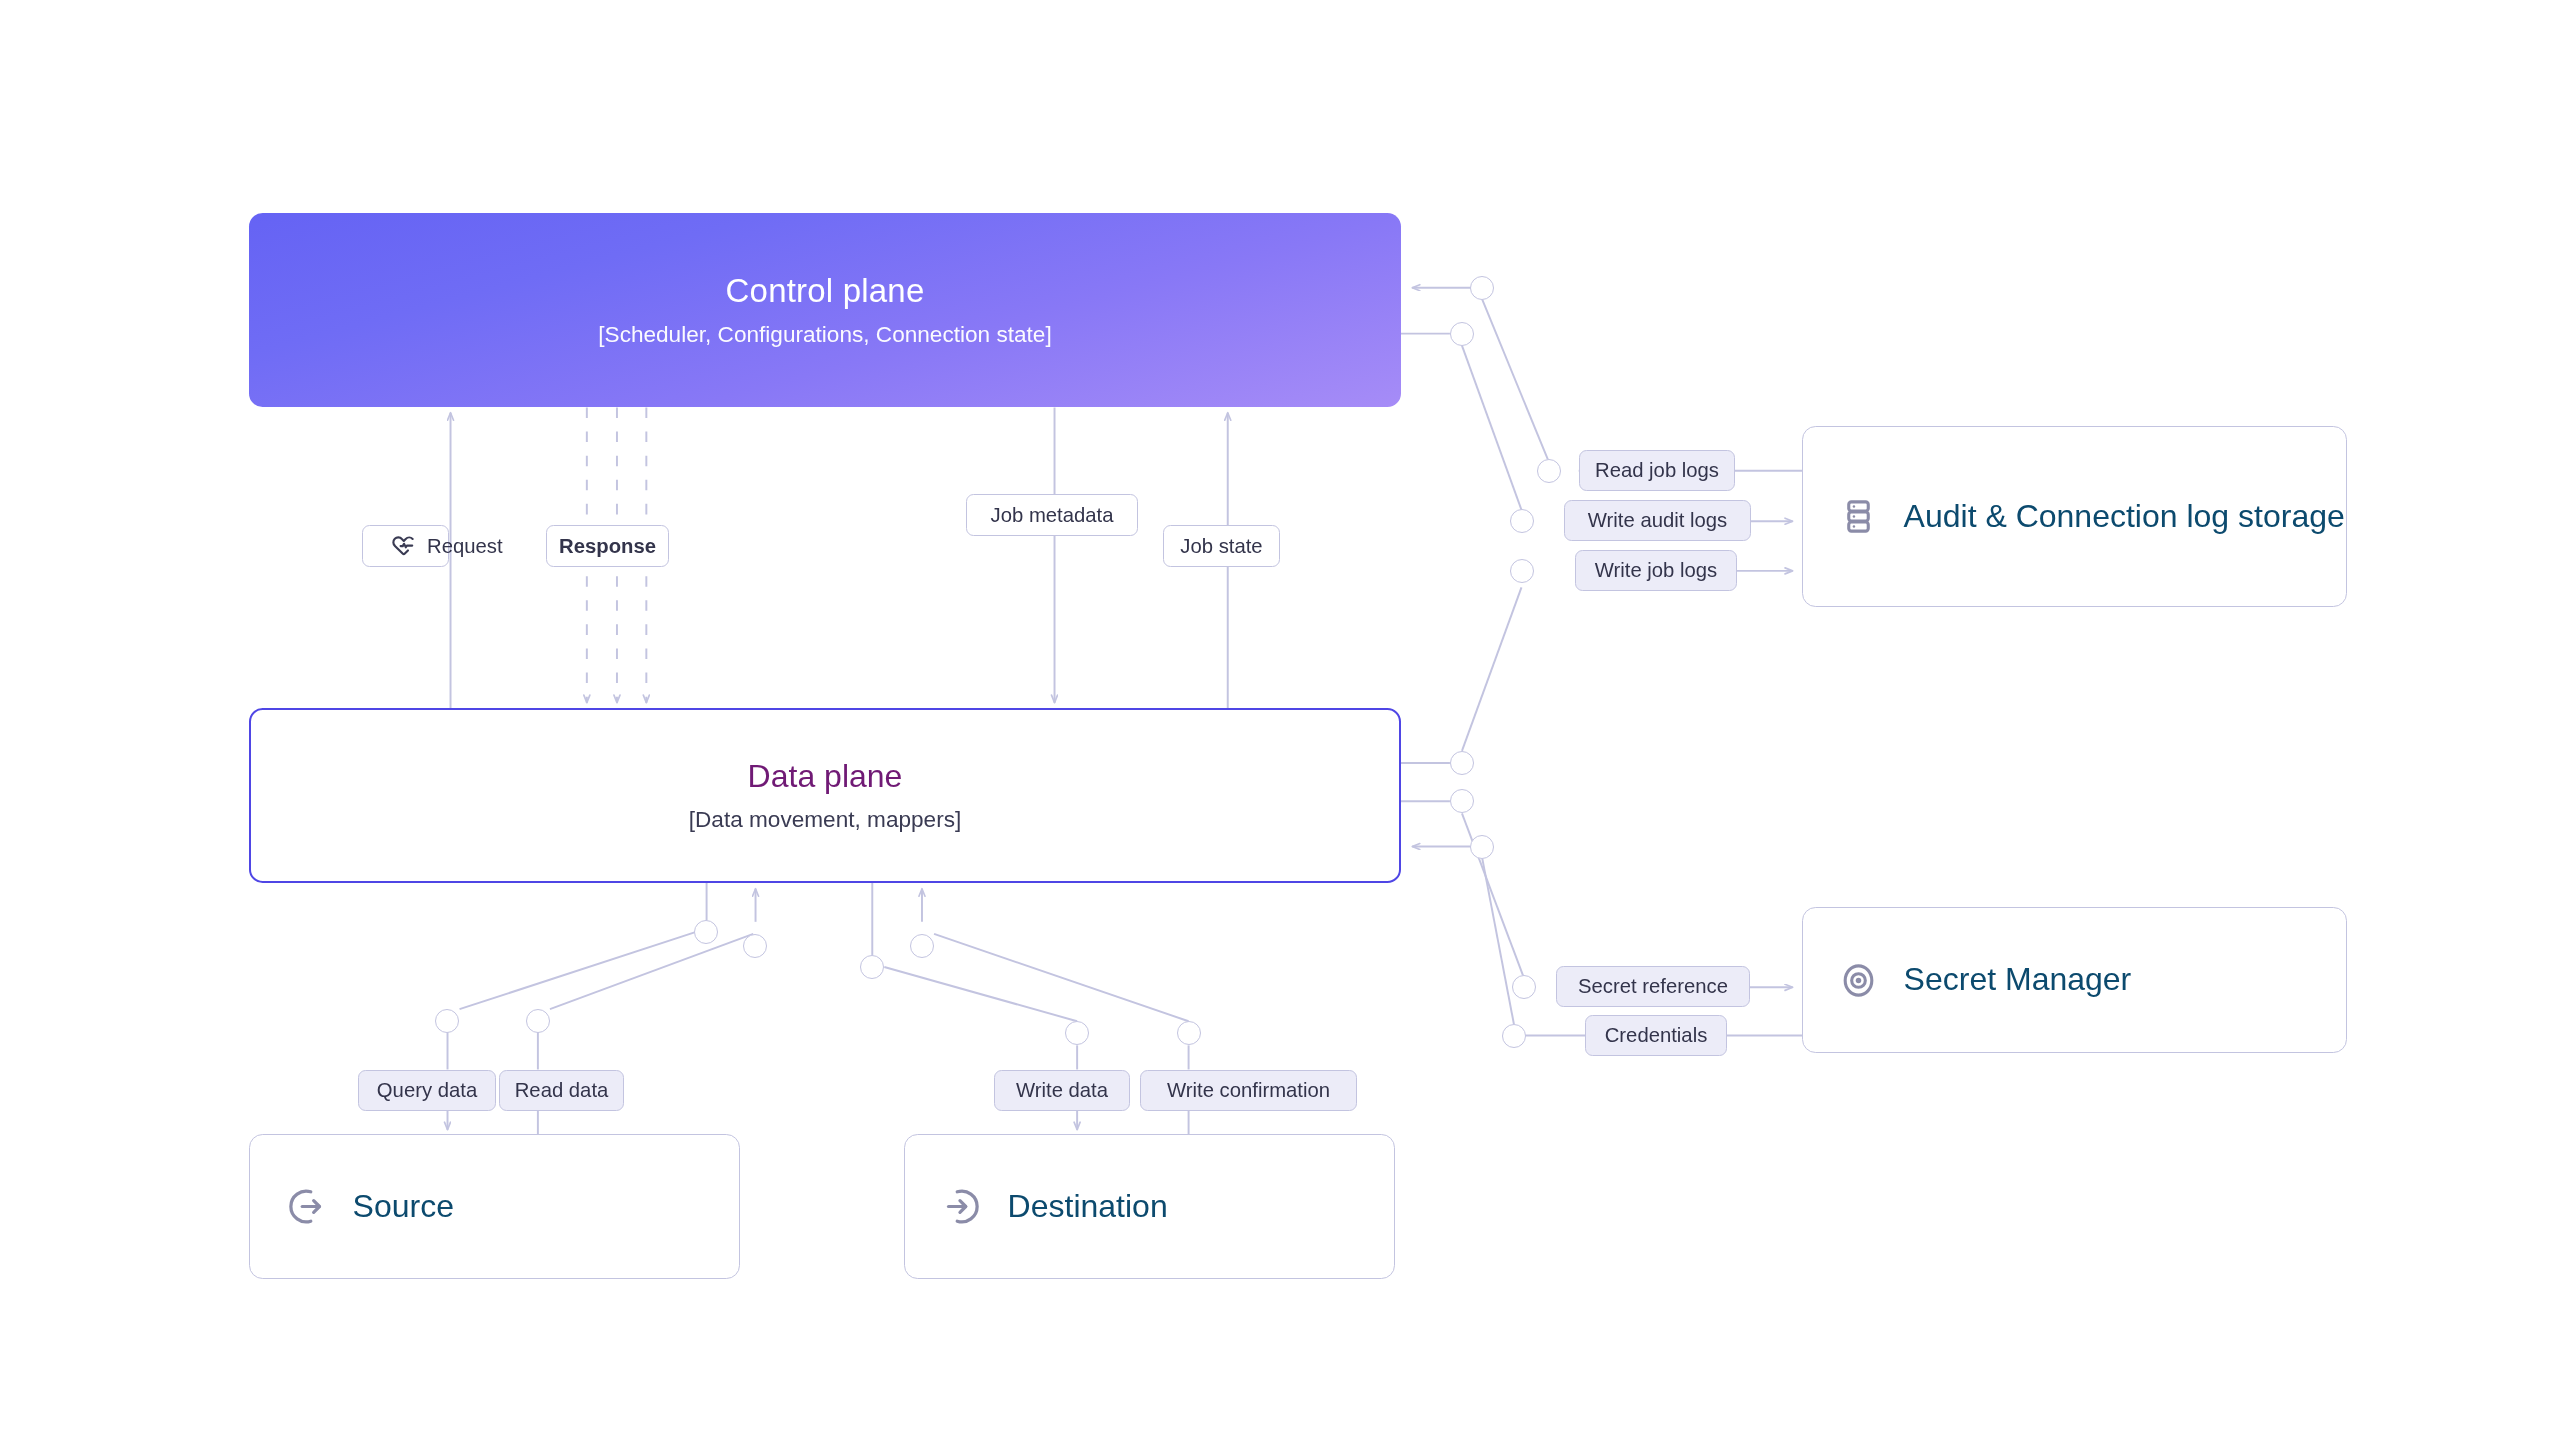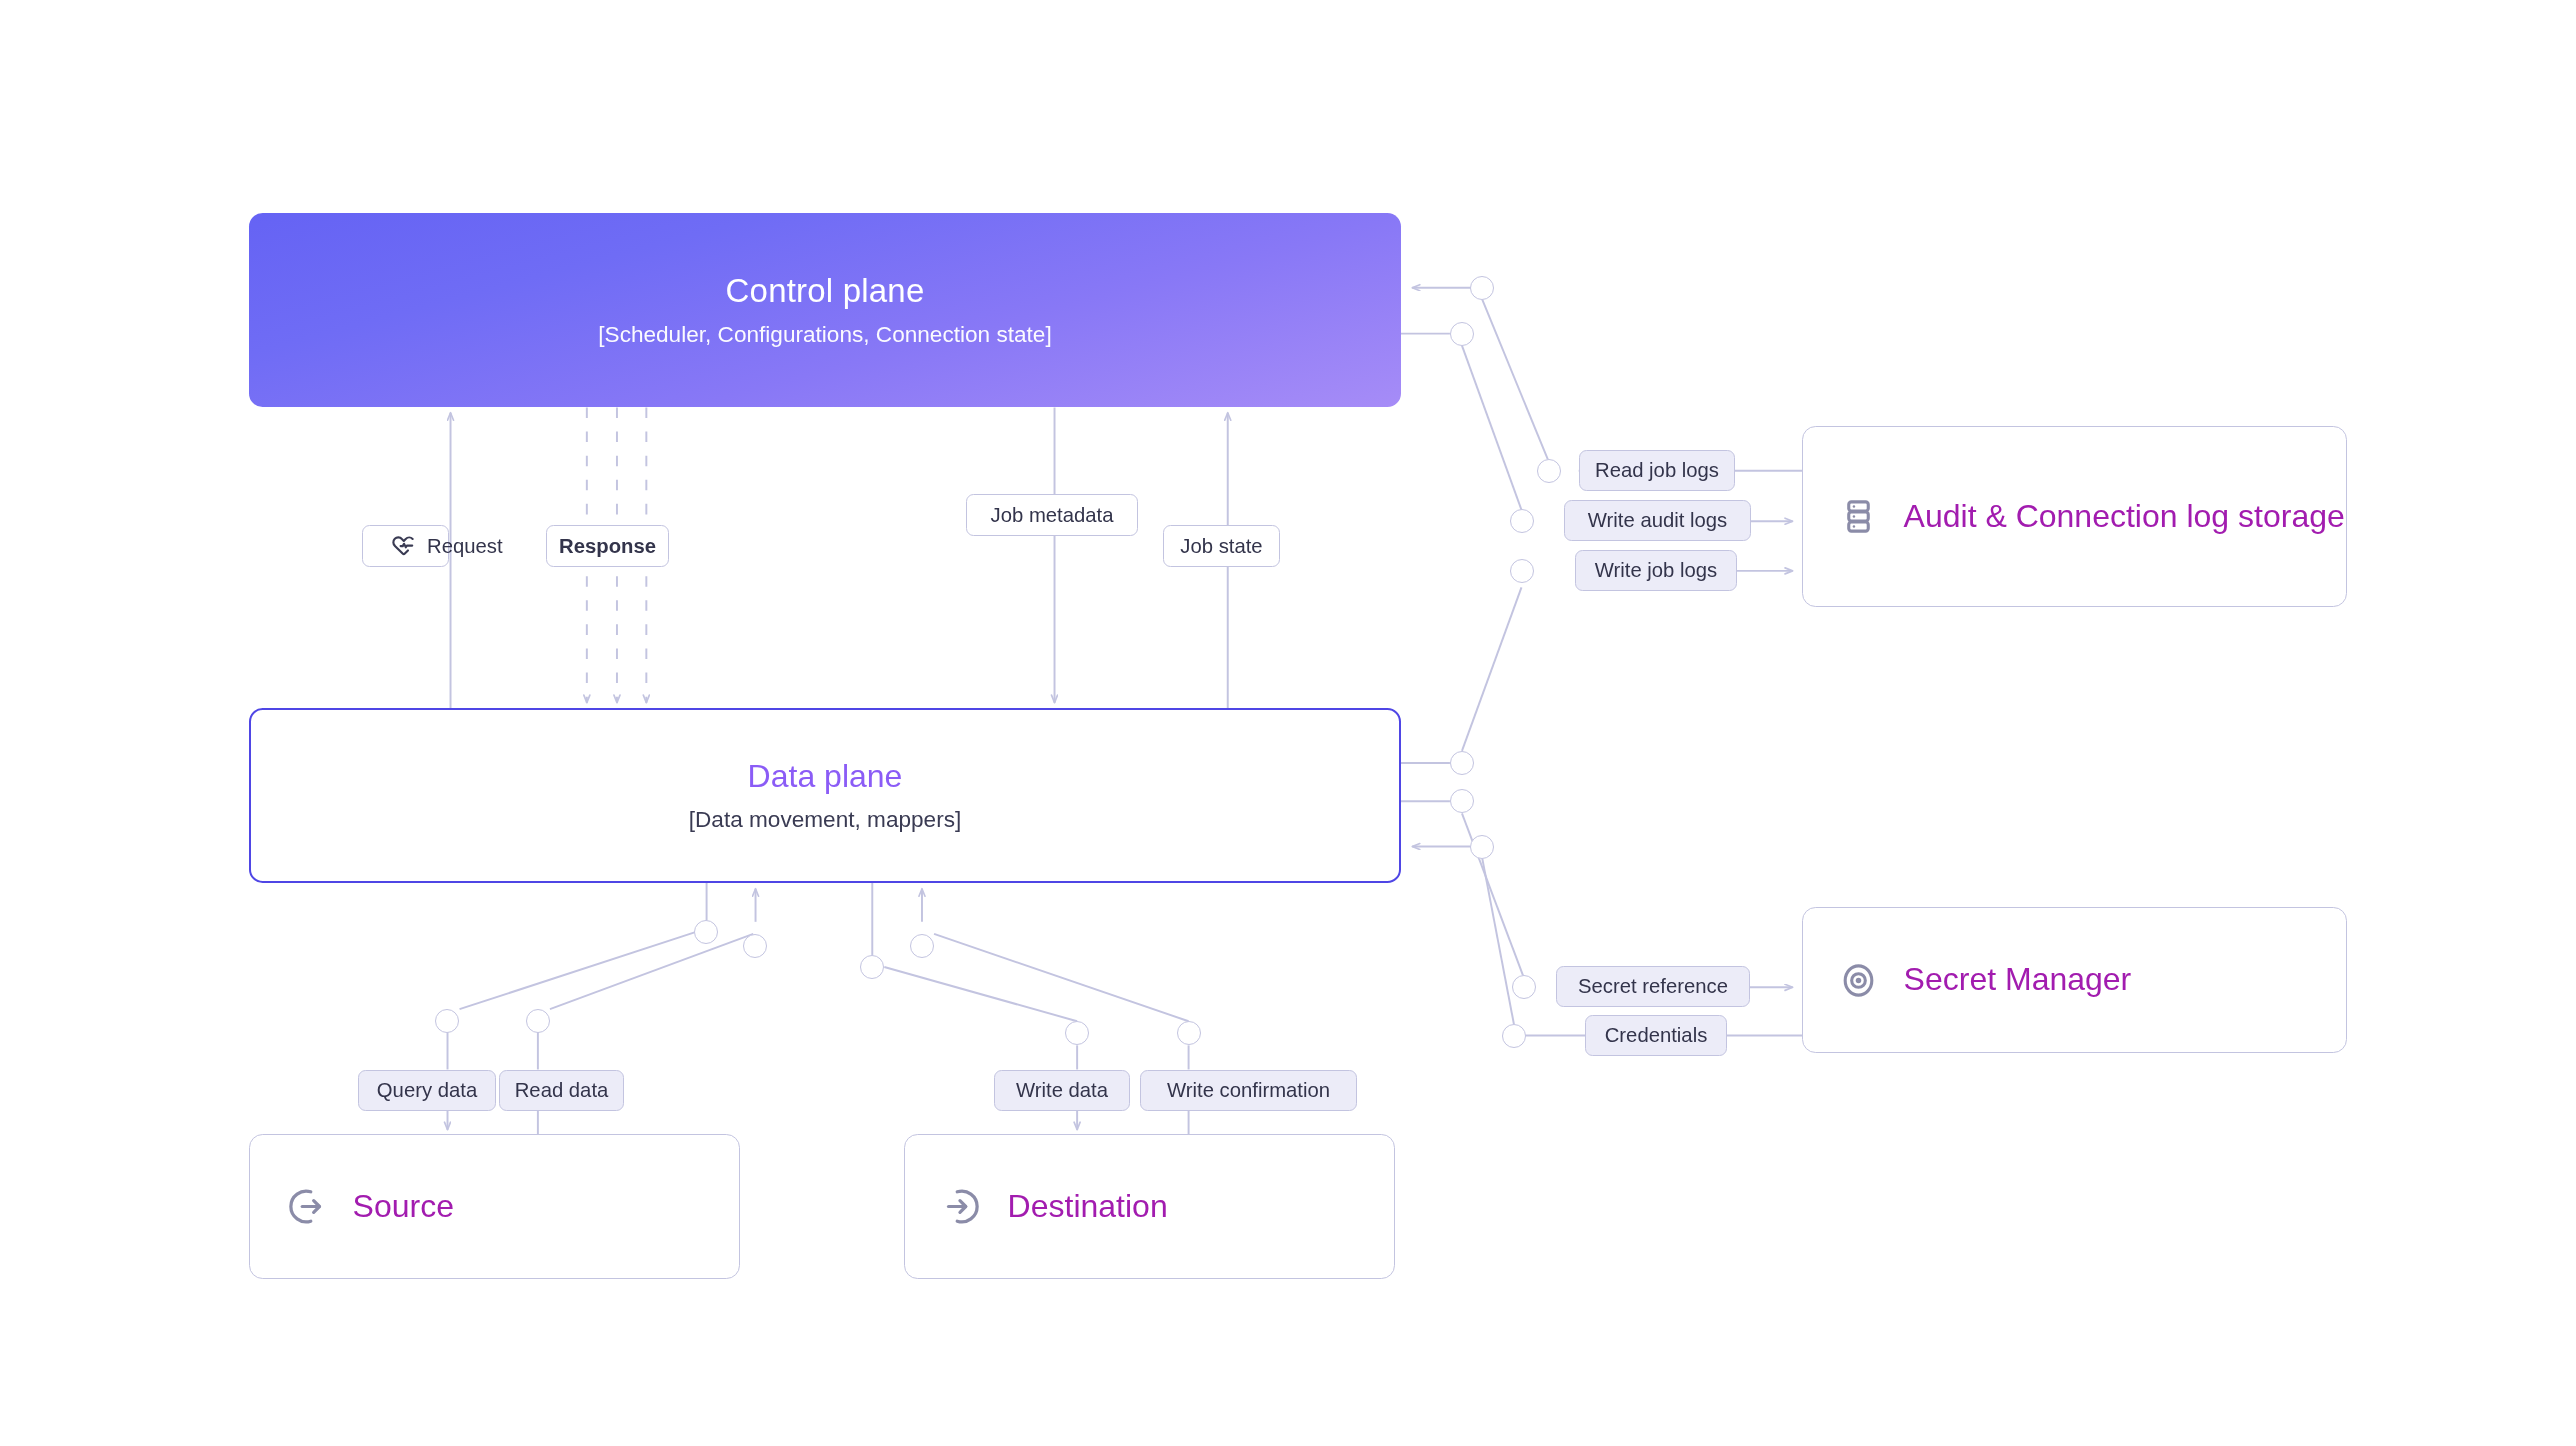--- a/index.html
+++ b/index.html
@@ -28,34 +28,34 @@
   }
   #control-plane .plane-title{font-size:33px;letter-spacing:0.2px;margin-bottom:12px;}
   #control-plane .plane-sub{font-size:22.6px;opacity:.97;}
 
   #data-plane{
     left:249px;top:708px;width:1152px;height:175px;
     background:#ffffff;
     border:2.3px solid #4f46e5;
     color:#3a3b53;
   }
-  #data-plane .plane-title{font-size:32px;margin-bottom:12px;color:#8b5cf6;}
+  #data-plane .plane-title{font-size:32px;margin-bottom:12px;color:#701a75;}
   #data-plane .plane-sub{font-size:22.6px;color:#3a3b53;}
 
   
   .service{
     position:absolute;
     box-sizing:border-box;
     background:#ffffff;
     border:1.5px solid #c3c4e0;
     border-radius:13.6px;
     display:flex;align-items:center;
     padding-left:36px;
     gap:25.6px;
-    color:#a21caf;
+    color:#0c4a6e;
   }
   .service .svc-label{font-size:32px;line-height:1.18;}
   #audit-box{left:1802px;top:426px;width:545px;height:181px;}
   #secret-box{left:1802px;top:907px;width:545px;height:146px;}
   #source-box{left:249px;top:1134px;width:491px;height:145px;text-align:center;}
   #destination-box{left:904px;top:1134px;width:491px;height:145px;}
   .svc-icon{flex:0 0 auto;display:flex;align-items:center;justify-content:center;}
 
   
   .chip{

